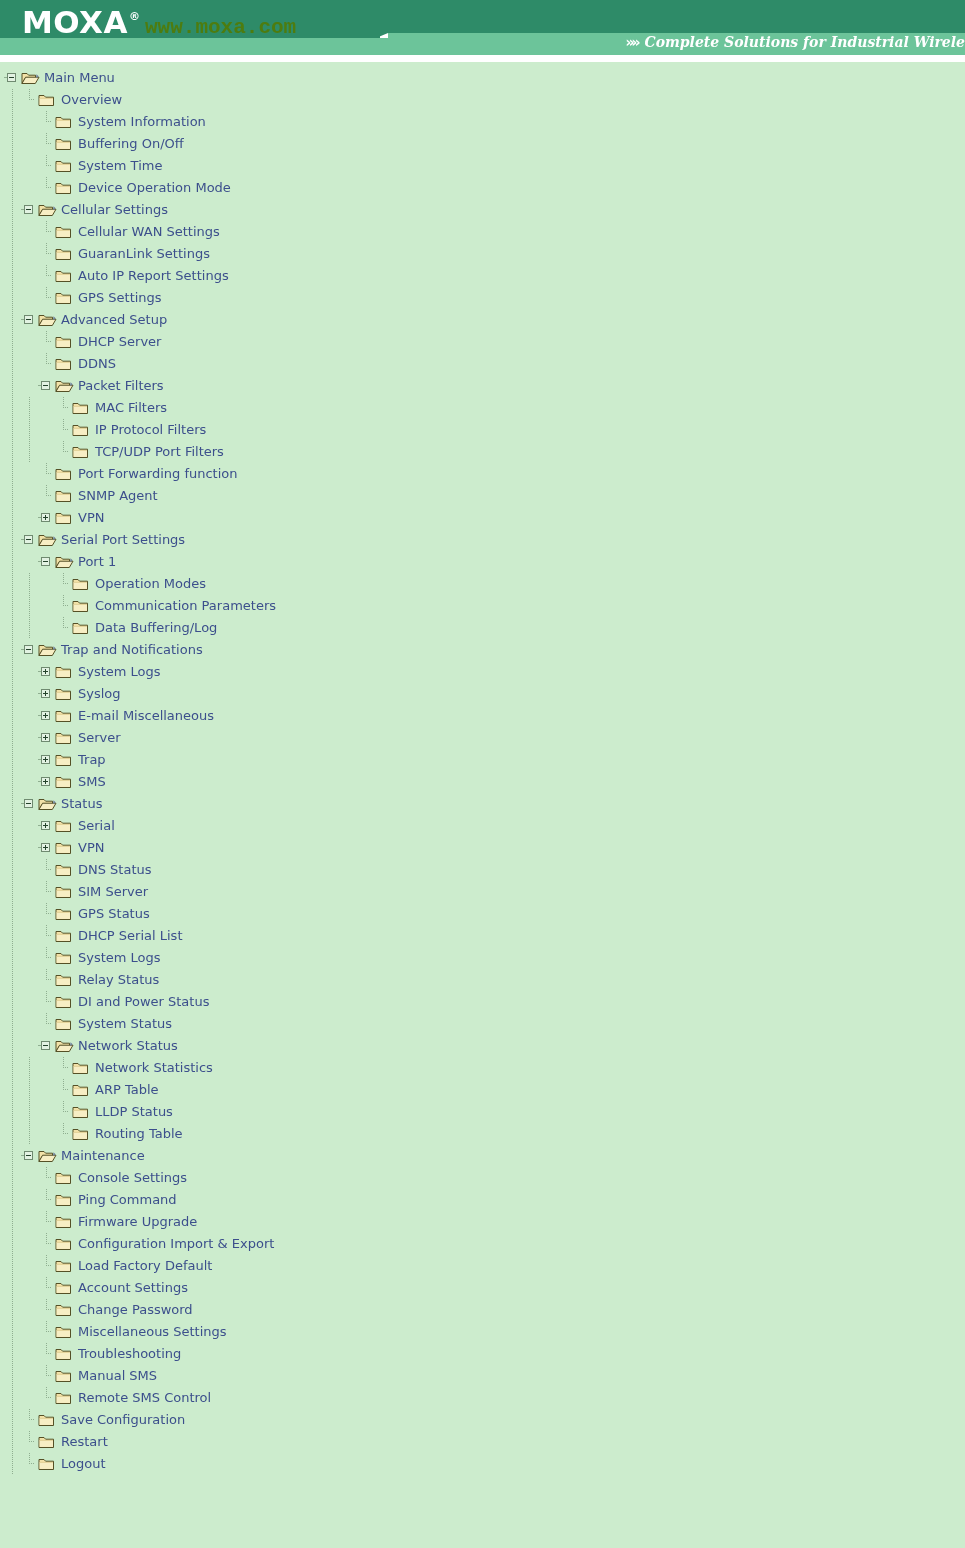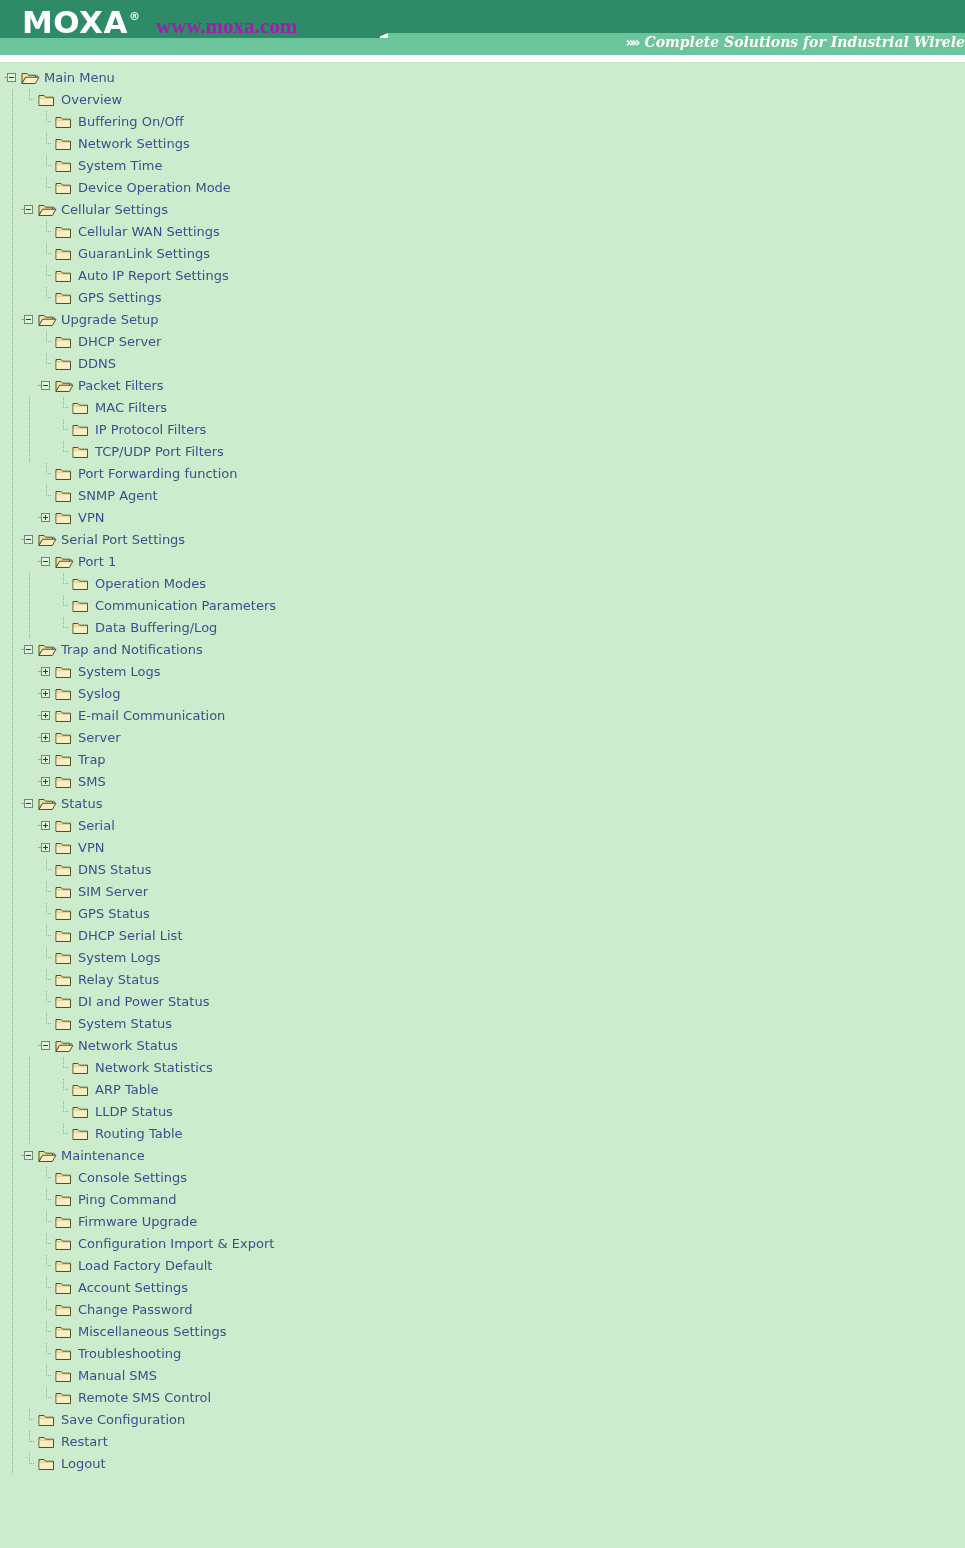--- a/index.html
+++ b/index.html
@@ -81,25 +81,25 @@
   }
   .logo-reg {
     font-size: 11px;
     color: #ffffff;
     position: relative;
     top: -13px;
     left: 1px;
     font-weight: bold;
   }
   .logo-url {
-    font-family: Liberation Serif, serif;
+    font-family: Liberation Mono, monospace;
     font-size: 21px;
     font-weight: bold;
-    color: #a21caf;
-    margin-left: 17px;
+    color: #4d7c0f;
+    margin-left: 6px;
     line-height: 1;
   }
   .tagline {
     position: absolute;
     right: 0px; top: 35px;
     z-index: 5;
     display: flex;
     align-items: center;
     white-space: nowrap;
     color: #ffffff;
@@ -295,34 +295,34 @@
         <div class="guide" style="left: 12px;"></div>
         <span class="spacer" style="width: 38px;"></span>
         <span class="leaf-connector"></span>
         <span class="folder">
           <svg width="17" height="14" viewBox="0 0 17 14">
             <path d="M1 2.5 L6 2.5 L7.6 4.2 L15.5 4.2 L15.5 12.5 L1 12.5 Z" fill="#f2e2a8" stroke="#555026" stroke-width="1"></path>
             <path d="M1.6 5 L15 5 L15 11.9 L1.6 11.9 Z" fill="#f7eec4"></path>
             <path d="M1.6 5.4 L14.9 5.4" stroke="#d9c482" stroke-width="0.7"></path>
           </svg>
         </span>
+        <span class="label">System Information</span>
+      </div>
+      <div class="node">
+        <div class="guide" style="left: 12px;"></div>
+        <span class="spacer" style="width: 38px;"></span>
+        <span class="leaf-connector"></span>
+        <span class="folder">
+          <svg width="17" height="14" viewBox="0 0 17 14">
+            <path d="M1 2.5 L6 2.5 L7.6 4.2 L15.5 4.2 L15.5 12.5 L1 12.5 Z" fill="#f2e2a8" stroke="#555026" stroke-width="1"></path>
+            <path d="M1.6 5 L15 5 L15 11.9 L1.6 11.9 Z" fill="#f7eec4"></path>
+            <path d="M1.6 5.4 L14.9 5.4" stroke="#d9c482" stroke-width="0.7"></path>
+          </svg>
+        </span>
         <span class="label">Buffering On/Off</span>
-      </div>
-      <div class="node">
-        <div class="guide" style="left: 12px;"></div>
-        <span class="spacer" style="width: 38px;"></span>
-        <span class="leaf-connector"></span>
-        <span class="folder">
-          <svg width="17" height="14" viewBox="0 0 17 14">
-            <path d="M1 2.5 L6 2.5 L7.6 4.2 L15.5 4.2 L15.5 12.5 L1 12.5 Z" fill="#f2e2a8" stroke="#555026" stroke-width="1"></path>
-            <path d="M1.6 5 L15 5 L15 11.9 L1.6 11.9 Z" fill="#f7eec4"></path>
-            <path d="M1.6 5.4 L14.9 5.4" stroke="#d9c482" stroke-width="0.7"></path>
-          </svg>
-        </span>
-        <span class="label">Network Settings</span>
       </div>
       <div class="node">
         <div class="guide" style="left: 12px;"></div>
         <span class="spacer" style="width: 38px;"></span>
         <span class="leaf-connector"></span>
         <span class="folder">
           <svg width="17" height="14" viewBox="0 0 17 14">
             <path d="M1 2.5 L6 2.5 L7.6 4.2 L15.5 4.2 L15.5 12.5 L1 12.5 Z" fill="#f2e2a8" stroke="#555026" stroke-width="1"></path>
             <path d="M1.6 5 L15 5 L15 11.9 L1.6 11.9 Z" fill="#f7eec4"></path>
             <path d="M1.6 5.4 L14.9 5.4" stroke="#d9c482" stroke-width="0.7"></path>
@@ -418,21 +418,21 @@
           <span class="elbow"></span>
           <span class="toggle-box"></span>
         </span>
         <span class="folder">
           <svg width="19" height="14" viewBox="0 0 19 14">
             <path d="M1 2.5 L6 2.5 L7.6 4.2 L14.5 4.2 L14.5 7 L4.3 7 L1 12.4 Z" fill="#f2e2a8" stroke="#555026" stroke-width="1"></path>
             <path d="M4.6 6.2 L18 6.2 L14.3 12.5 L1 12.5 Z" fill="#f7eec4" stroke="#555026" stroke-width="1"></path>
             <path d="M15.4 3.2 L17.6 5.2 L15.4 7.2 Z" fill="#6c7f9b"></path>
           </svg>
         </span>
-        <span class="label">Upgrade Setup</span>
+        <span class="label">Advanced Setup</span>
       </div>
       <div class="node">
         <div class="guide" style="left: 12px;"></div>
         <span class="spacer" style="width: 38px;"></span>
         <span class="leaf-connector"></span>
         <span class="folder">
           <svg width="17" height="14" viewBox="0 0 17 14">
             <path d="M1 2.5 L6 2.5 L7.6 4.2 L15.5 4.2 L15.5 12.5 L1 12.5 Z" fill="#f2e2a8" stroke="#555026" stroke-width="1"></path>
             <path d="M1.6 5 L15 5 L15 11.9 L1.6 11.9 Z" fill="#f7eec4"></path>
             <path d="M1.6 5.4 L14.9 5.4" stroke="#d9c482" stroke-width="0.7"></path>
@@ -682,21 +682,21 @@
           <span class="elbow"></span>
           <span class="toggle-box plus"></span>
         </span>
         <span class="folder">
           <svg width="17" height="14" viewBox="0 0 17 14">
             <path d="M1 2.5 L6 2.5 L7.6 4.2 L15.5 4.2 L15.5 12.5 L1 12.5 Z" fill="#f2e2a8" stroke="#555026" stroke-width="1"></path>
             <path d="M1.6 5 L15 5 L15 11.9 L1.6 11.9 Z" fill="#f7eec4"></path>
             <path d="M1.6 5.4 L14.9 5.4" stroke="#d9c482" stroke-width="0.7"></path>
           </svg>
         </span>
-        <span class="label">E-mail Communication</span>
+        <span class="label">E-mail Miscellaneous</span>
       </div>
       <div class="node">
         <div class="guide" style="left: 12px;"></div>
         <span class="spacer" style="width: 38px;"></span>
         <span class="toggle">
           <span class="elbow"></span>
           <span class="toggle-box plus"></span>
         </span>
         <span class="folder">
           <svg width="17" height="14" viewBox="0 0 17 14">

